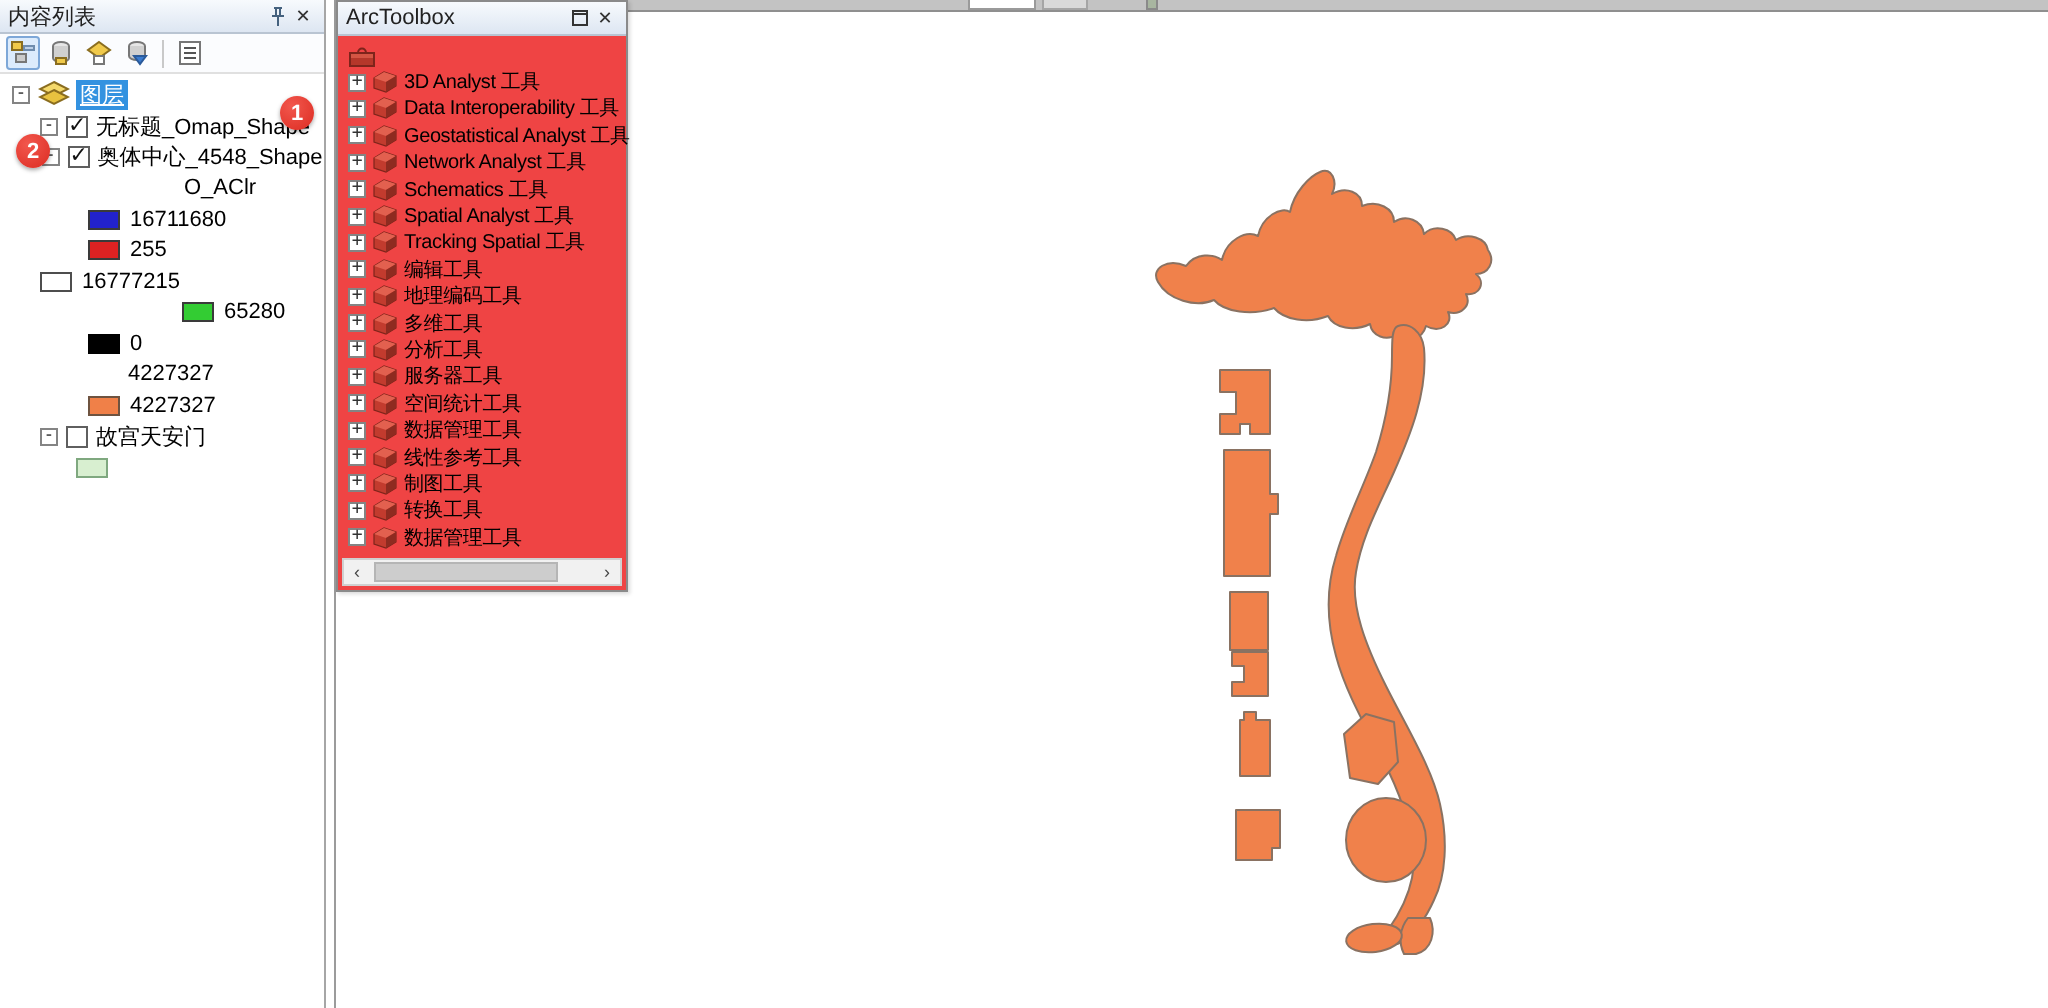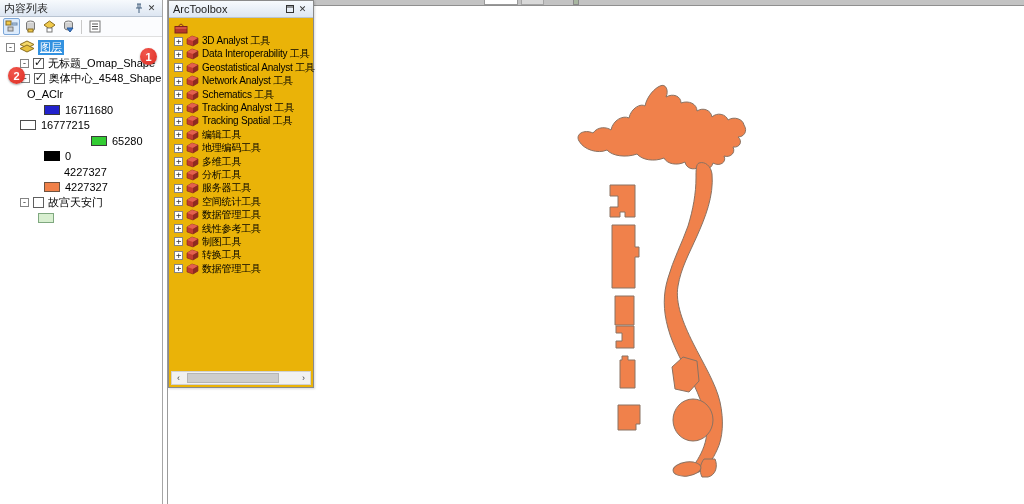--- a/index.html
+++ b/index.html
@@ -52,22 +52,22 @@
 
   .badge { position:absolute; width:17px; height:17px; border-radius:50%;
            background:radial-gradient(circle at 35% 30%, #f2574d, #dc2c22);
            color:#fff; font-size:11px; font-weight:bold; display:flex;
            align-items:center; justify-content:center; z-index:10;
            box-shadow:0 1px 2px rgba(0,0,0,.35); }
   .badge1 { left:140px; top:48px; }
   .badge2 { left:8px; top:67px; }
 
   
-  .toolbox { position:absolute; left:168px; top:0; width:146px; height:388px;
-             background:#eab308; border:1px solid #8a8a8a; z-index:4;
+  .toolbox { position:absolute; left:168px; top:0; width:146px; height:296px;
+             background:#ef4444; border:1px solid #8a8a8a; z-index:4;
              box-shadow:1px 1px 2px rgba(0,0,0,.15); }
   .tbx-tree { padding-top:3px; font-size:10px; color:#000; letter-spacing:-0.2px; }
   .tbx-row { height:13.4px; display:flex; align-items:center; white-space:nowrap; padding-left:5px; }
   .tbx-row .expander { width:9px; height:9px; margin-right:3px; }
   .tbx-ico { width:13px; height:12px; flex:0 0 13px; margin-right:3px; }
   .tbx-scroll { position:absolute; left:2px; right:2px; bottom:2px; height:14px;
                 background:#f1f1f1; border:1px solid #d0d0d0; display:flex; align-items:center; }
   .scroll-arrow { width:13px; height:12px; display:flex; align-items:center; justify-content:center;
                   font-size:9px; color:#444; }
   .scroll-thumb { flex:0 0 92px; height:10px; background:#cdcdcd; border:1px solid #b5b5b5; margin-left:2px; }
@@ -170,26 +170,30 @@
         <div class="toc-row" style="padding-left: 20px;">
           <span class="expander">-</span>
           <span class="checkbox on"></span>
           <span class="lbl">无标题_Omap_Shape</span>
         </div>
         <div class="toc-row" style="padding-left: 20px; justify-content: center;">
           <span class="expander">-</span>
           <span class="checkbox on"></span>
           <span class="lbl">奥体中心_4548_Shape</span>
         </div>
-        <div class="toc-row" style="padding-left: 27px;">
+        <div class="toc-row" style="padding-left: 92px;">
           <span class="lbl">O_AClr</span>
         </div>
         <div class="toc-row" style="padding-left: 44px;">
           <span class="swatch" style="background: rgb(34, 34, 204); border-color: rgb(58, 58, 58);"></span>
           <span class="lbl">16711680</span>
+        </div>
+        <div class="toc-row" style="padding-left: 44px;">
+          <span class="swatch" style="background: rgb(221, 34, 34); border-color: rgb(58, 58, 58);"></span>
+          <span class="lbl">255</span>
         </div>
         <div class="toc-row" style="padding-left: 20px;">
           <span class="swatch" style="background: rgb(255, 255, 255); border-color: rgb(78, 78, 78);"></span>
           <span class="lbl">16777215</span>
         </div>
         <div class="toc-row" style="padding-left: 44px; margin-left: 47px;">
           <span class="swatch" style="background: rgb(51, 204, 51); border-color: rgb(58, 58, 58);"></span>
           <span class="lbl">65280</span>
         </div>
         <div class="toc-row" style="padding-left: 44px;">
@@ -281,21 +285,21 @@
             </svg></span>
           <span>Schematics 工具</span>
         </div>
         <div class="tbx-row">
           <span class="expander">+</span>
           <span class="tbx-ico"><svg width="13" height="12">
               <path d="M1,4 L6,1 L12,3 L12,8 L7,11 L1,9 Z" fill="#c23b2e" stroke="#7e241b" stroke-width="0.6"></path>
               <path d="M1,4 L6,1 L12,3 L7,6 Z" fill="#e2604f"></path>
               <path d="M7,6 L12,3 L12,8 L7,11 Z" fill="#8e2b20"></path>
             </svg></span>
-          <span>Tracking Analyst 工具</span>
+          <span>Spatial Analyst 工具</span>
         </div>
         <div class="tbx-row">
           <span class="expander">+</span>
           <span class="tbx-ico"><svg width="13" height="12">
               <path d="M1,4 L6,1 L12,3 L12,8 L7,11 L1,9 Z" fill="#c23b2e" stroke="#7e241b" stroke-width="0.6"></path>
               <path d="M1,4 L6,1 L12,3 L7,6 Z" fill="#e2604f"></path>
               <path d="M7,6 L12,3 L12,8 L7,11 Z" fill="#8e2b20"></path>
             </svg></span>
           <span>Tracking Spatial 工具</span>
         </div>

